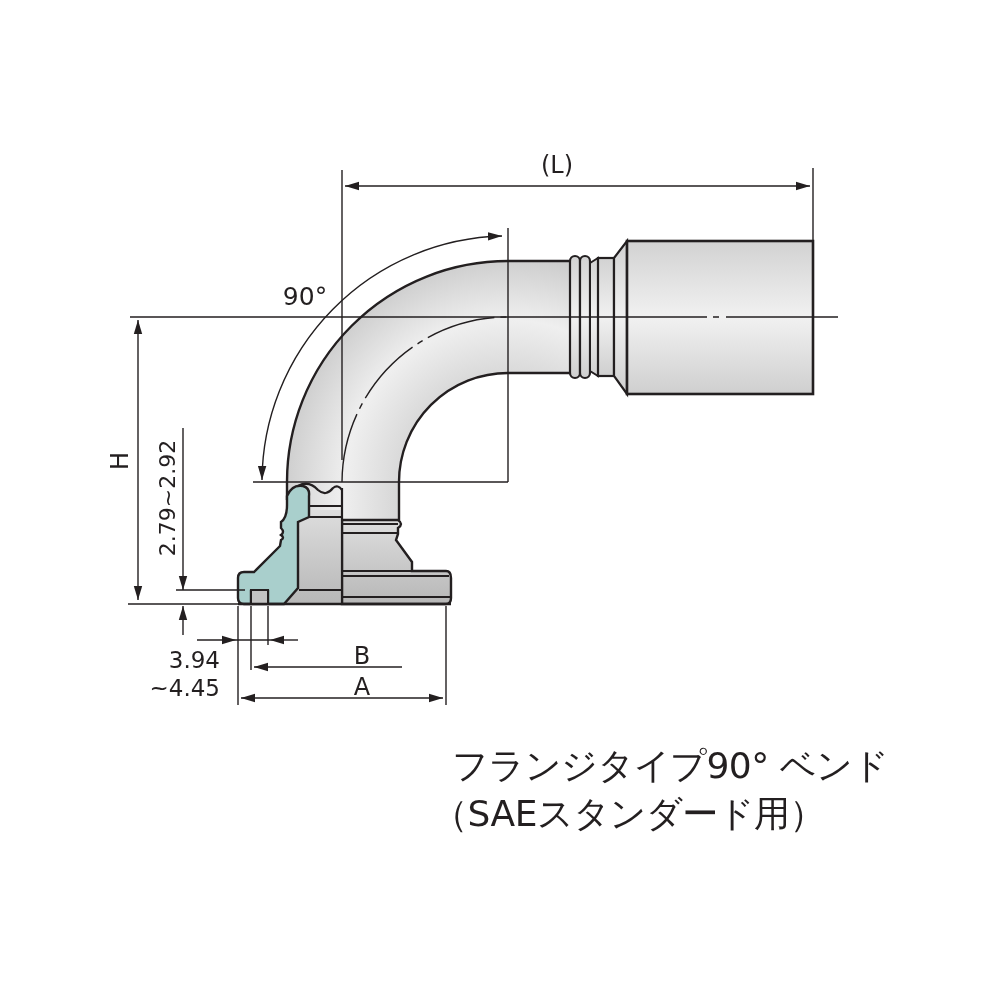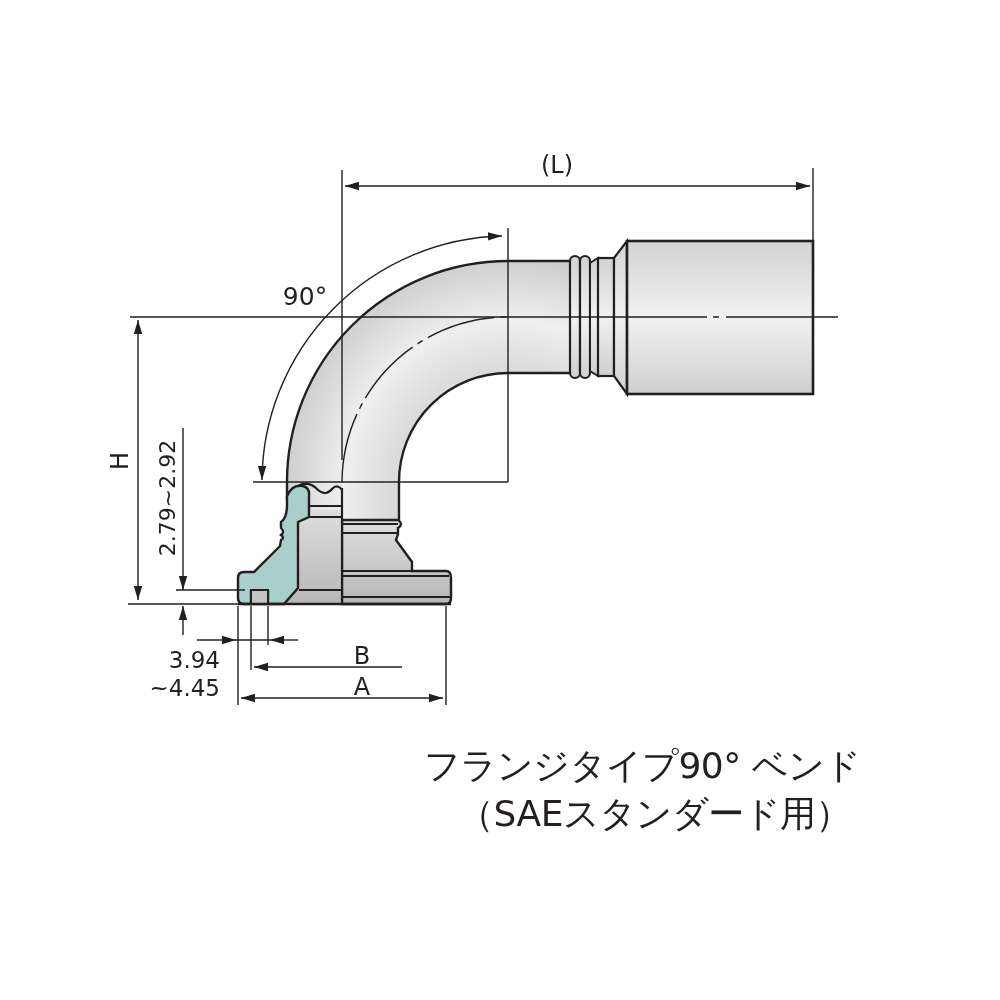--- a/index.html
+++ b/index.html
@@ -126,14 +126,14 @@
   <text class="dim-text" x="557" y="173" font-size="24" text-anchor="middle">(L)</text>
   <text class="dim-text" x="305" y="305" font-size="25" text-anchor="middle">90°</text>
   <text class="dim-text" x="0" y="0" font-size="24" text-anchor="middle" transform="translate(128,461) rotate(-90)">H</text>
   <text class="dim-text" x="0" y="0" font-size="22" text-anchor="middle" transform="translate(175,498) rotate(-90)">2.79~2.92</text>
   <text class="dim-text" x="220" y="668" font-size="23" text-anchor="end">3.94</text>
   <text class="dim-text" x="220" y="696" font-size="23" text-anchor="end">~4.45</text>
   <text class="dim-text" x="362" y="664" font-size="24" text-anchor="middle">B</text>
   <text class="dim-text" x="362" y="695" font-size="24" text-anchor="middle">A</text>
 </svg>
 
-<div class="caption" style="left:424px; top:744px;">フランジタイプ90° ベンド</div>
-<div class="caption" style="left:458px; top:792px;text-align:center;">（SAEスタンダード用）</div>
+<div class="caption" style="left:452px; top:744px;">フランジタイプ90° ベンド</div>
+<div class="caption" style="left:432px; top:792px;text-align:center;">（SAEスタンダード用）</div>
 
 </body></html>

